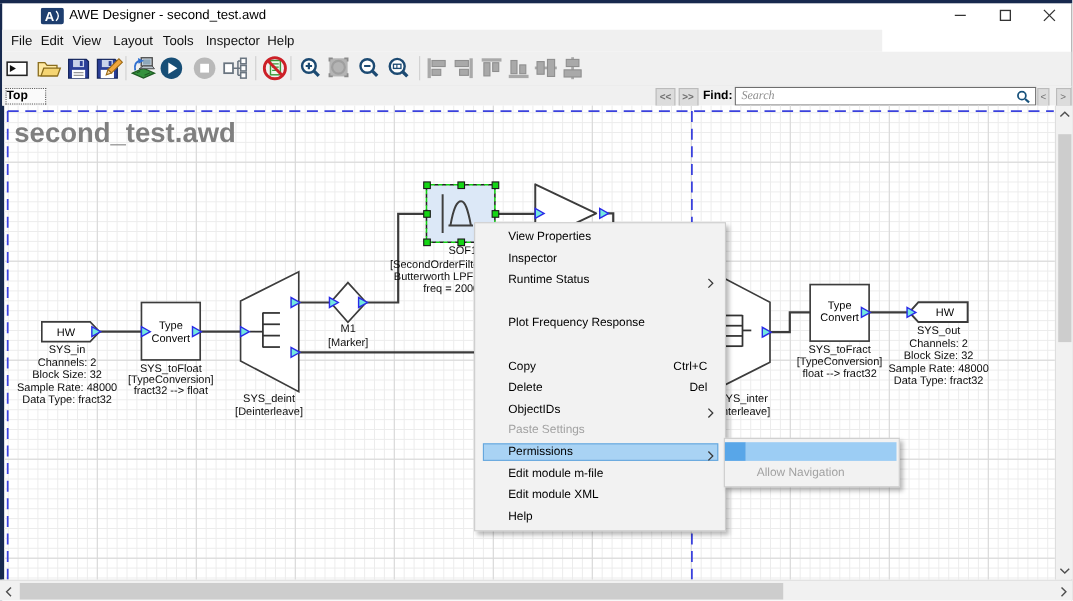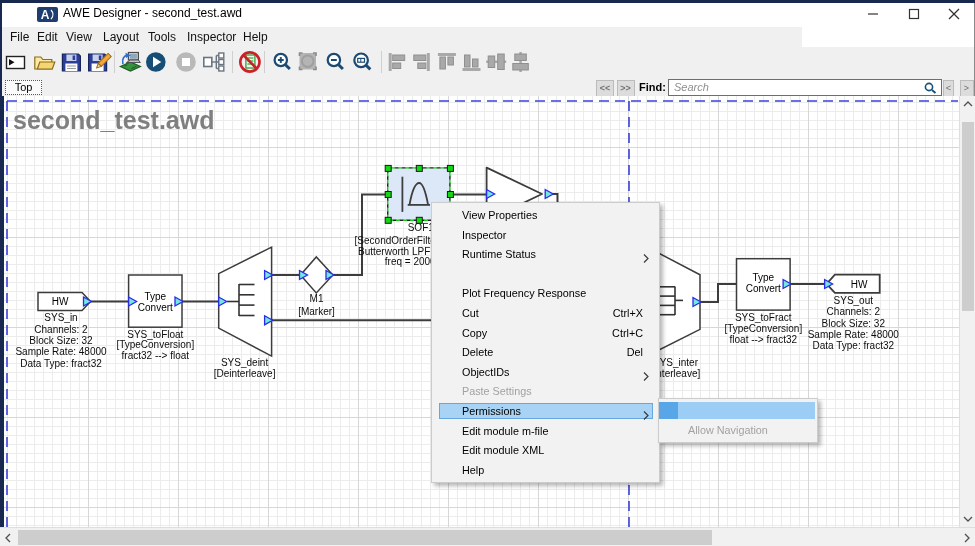--- a/index.html
+++ b/index.html
@@ -11,21 +11,21 @@
   #leftborder2{left:0;top:96px;width:4px;height:431px;background:#17294e;}
   #rightborder{right:0;top:3px;width:1px;height:543px;background:#8a8a8a;}
   #titlebar{left:2px;top:3px;width:972px;height:24px;background:#ffffff;}
   #title{left:63px;top:6px;font-size:12px;color:#000;}
   #menubar{left:2px;top:27px;width:800px;height:20px;background:#f0f0f0;}
   .mitem{top:3px;font-size:12px;color:#111;}
   #toolbar{left:2px;top:47px;width:972px;height:31px;background:#f0f0f0;border-bottom:1px solid #d9d9d9;}
   .sep{position:absolute;top:4px;width:1px;height:22px;background:#cfcfcf;}
   #tabrow{left:2px;top:78px;width:972px;height:18px;background:#f0f0f0;}
   #tab{left:3px;top:2px;width:35px;height:13px;background:#fafafa;border:1px dotted #5a5a5a;
-       font-size:11px;color:#000;text-align:center;line-height:13px;}
+       font-size:11px;color:#000;line-height:13px;font-weight:bold;}
   #canvas{left:4px;top:96px;width:955px;height:431px;background:#fff;
     background-image:
       linear-gradient(to right,#d7d7d7 1px,transparent 1px),
       linear-gradient(to bottom,#d7d7d7 1px,transparent 1px),
       linear-gradient(to right,#ececec 1px,transparent 1px),
       linear-gradient(to bottom,#ececec 1px,transparent 1px);
     background-size:90px 90px,90px 90px,9px 9px,9px 9px;
     background-position:84px 51px,84px 51px,3px 6px,3px 6px;}
   #hscroll{left:0;top:527px;width:975px;height:19px;background:#f1f1f1;border-top:1px solid #dedede;}
   #hthumb{left:18px;top:2px;width:694px;height:15px;background:#cdcdcd;}
@@ -212,21 +212,21 @@
     </g>
   </svg>
 </div>
 <div class="abs" id="tabrow">
   <div class="abs" id="tab">Top</div>
   <div class="abs" style="left:594px;top:1.5px;width:16px;height:15px;background:#dcdcdc;border:1px solid #bbb;
        font-size:9px;color:#707070;text-align:center;line-height:15px;font-weight:bold">&lt;&lt;</div>
   <div class="abs" style="left:614.5px;top:1.5px;width:16px;height:15px;background:#dcdcdc;border:1px solid #bbb;
        font-size:9px;color:#707070;text-align:center;line-height:15px;font-weight:bold">&gt;&gt;</div>
   <div class="abs" style="left:637px;top:2.5px;font-size:11px;color:#000;font-weight:bold">Find:</div>
-  <div class="abs" style="left:666px;top:1px;width:272px;height:15px;background:#fff;border:1px solid #6e6e6e;">
+  <div class="abs" style="left:666px;top:1px;width:272px;height:15px;background:#fff;border:1px solid #6e6e6e;font-family:Liberation Serif, serif;">
      <span style="position:absolute;left:5px;top:1px;font-size:11px;color:#8e8e8e;font-style:italic">Search</span>
      <svg style="position:absolute;right:4px;top:2px" width="13" height="12">
         <circle cx="5" cy="5" r="3.6" fill="none" stroke="#18527c" stroke-width="1.6"></circle>
         <line x1="8" y1="8" x2="11.5" y2="11" stroke="#18527c" stroke-width="2"></line>
      </svg>
   </div>
   <div class="abs" style="left:941px;top:1.5px;width:9px;height:15px;background:#dcdcdc;border:1px solid #bbb;
        font-size:9px;color:#707070;text-align:center;line-height:15px;">&lt;</div>
   <div class="abs" style="left:957.5px;top:1.5px;width:12px;height:15px;background:#dcdcdc;border:1px solid #bbb;
        font-size:9px;color:#707070;text-align:center;line-height:15px;">&gt;</div>
@@ -385,24 +385,20 @@
     </div>
   <div class="mi" style="top:42.2px">
       <span class="lbl">Runtime Status</span>
       <span class="arr"><svg width="6" height="9">
           <path d="M1 0.5 L5 4.5 L1 8.5" fill="none" stroke="#3a3a3a" stroke-width="1.2"></path>
         </svg></span>
     </div>
   <div class="mi" style="top:81.4px">
       <span class="lbl">Plot Frequency Response</span>
     </div>
-  <div class="mi" style="top:101px">
-      <span class="lbl">Cut</span>
-      <span class="sc">Ctrl+X</span>
-    </div>
   <div class="mi" style="top:120.6px">
       <span class="lbl">Copy</span>
       <span class="sc">Ctrl+C</span>
     </div>
   <div class="mi" style="top:140.2px">
       <span class="lbl">Delete</span>
       <span class="sc">Del</span>
     </div>
   <div class="mi" style="top:159.8px">
       <span class="lbl">ObjectIDs</span>

